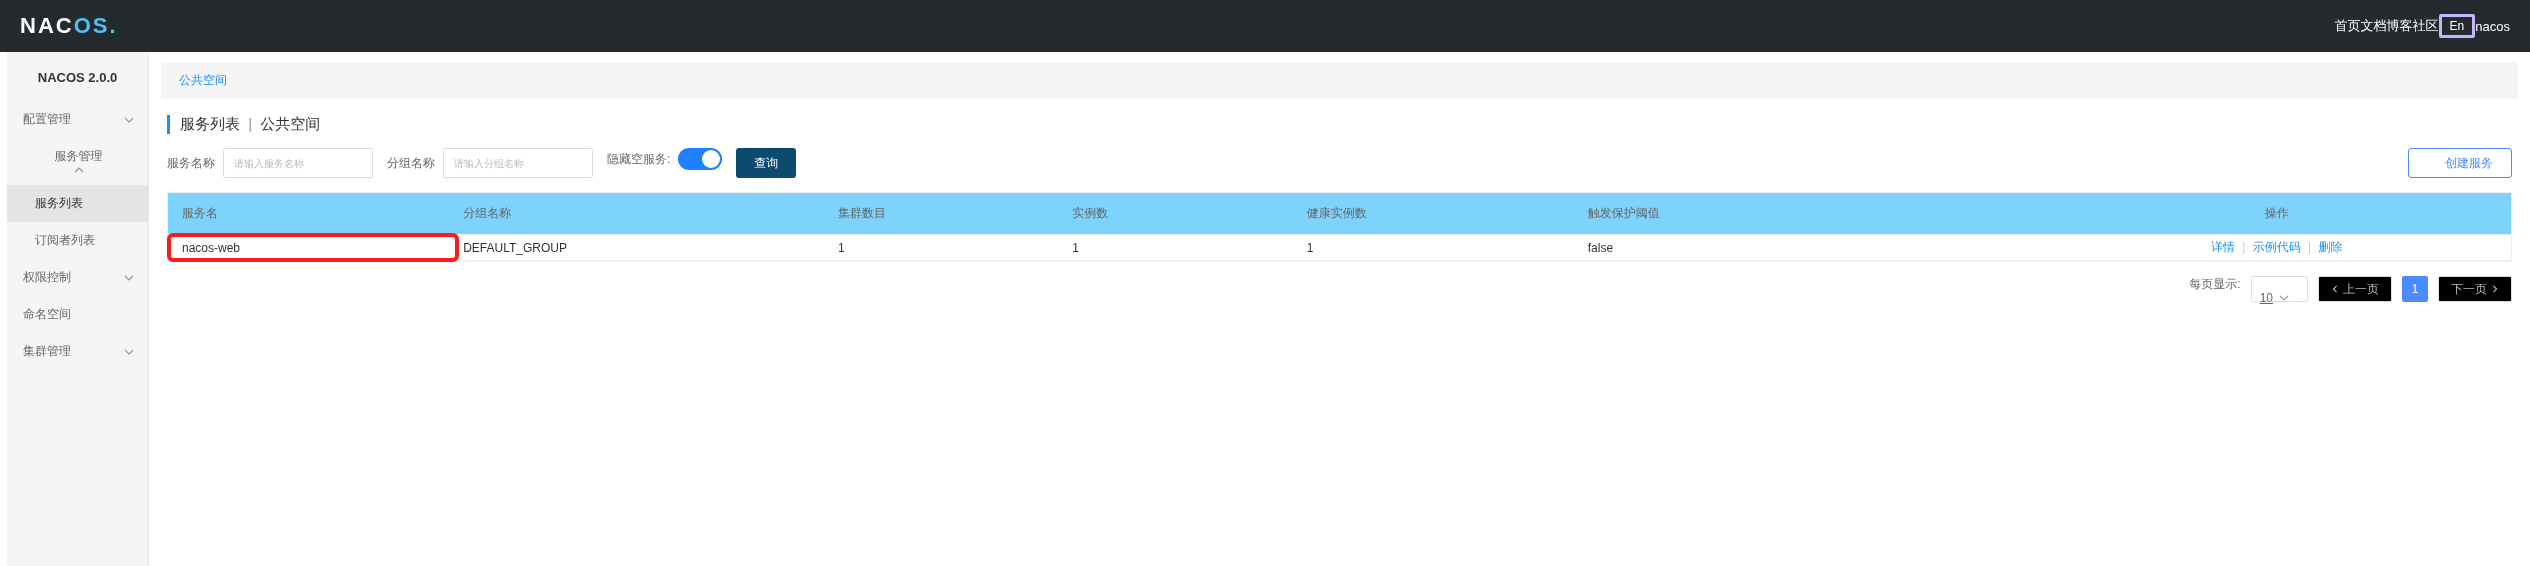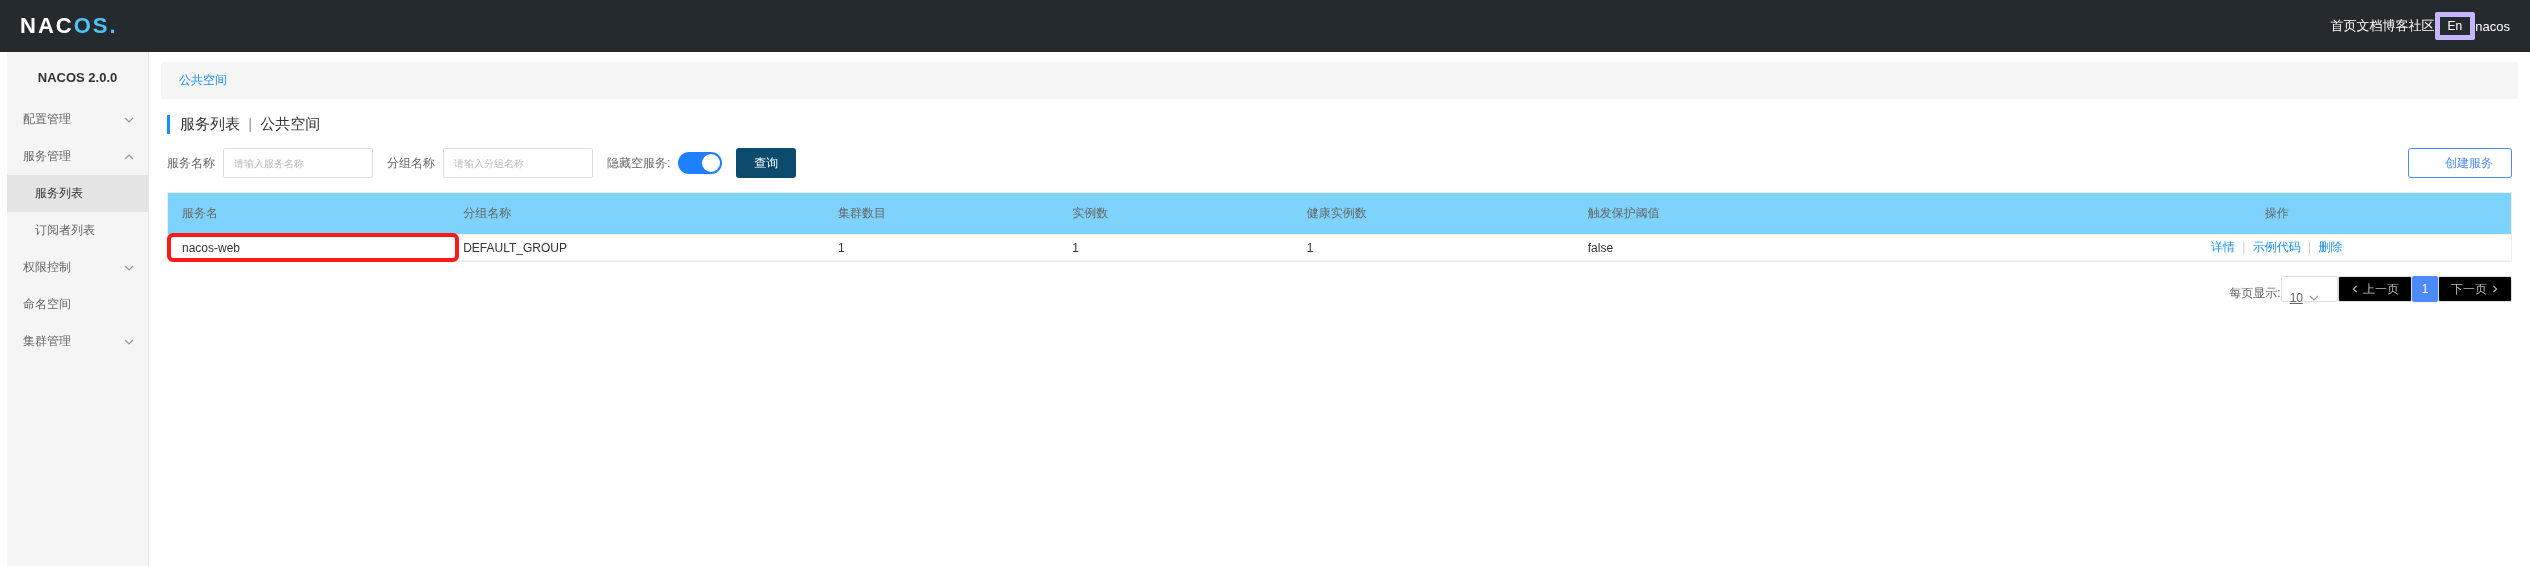--- a/index.html
+++ b/index.html
@@ -6,44 +6,44 @@
     body { font-family: -apple-system, BlinkMacSystemFont, "Segoe UI", "PingFang SC", "Microsoft YaHei", sans-serif; font-size: 13px; color: #333; background: #fff; }
     
     
     .top-header { background: #252a2f; height: 52px; display: flex; align-items: center; justify-content: space-between; padding: 0 20px; }
     .logo { display: flex; align-items: center; }
     .logo-text { font-size: 22px; font-weight: 700; letter-spacing: 2px; color: #fff; }
     .logo-text .accent { color: #4fc3f7; }
     .logo-dot { color: #4fc3f7; }
     .top-nav { display: flex; align-items: center; color: #fff; font-size: 13px; }
     .top-nav a { color: #fff; text-decoration: none; cursor: pointer; }
-    .lang-box { border: 5px solid #c4b5fd; padding: 2px 8px; border-radius: 2px; font-size: 12px; cursor: pointer; }
+    .lang-box { border: 3px solid #c4b5fd; padding: 2px 8px; border-radius: 2px; font-size: 12px; cursor: pointer; }
     
     
     .layout { display: flex; min-height: calc(100vh - 52px); }
     
     
     .sidebar { width: 142px; background: #f5f5f5; border-right: 1px solid #e8e8e8; flex-shrink: 0; margin-left: 7px; }
     .sidebar-title { text-align: center; padding: 18px 0 16px; font-weight: 700; font-size: 13px; color: #333; }
     .sidebar-item { display: flex; align-items: center; justify-content: space-between; padding: 10px 14px 10px 16px; font-size: 12px; color: #666; cursor: pointer; }
-    .sidebar-item.expanded { color: #666; }
+    .sidebar-item.expanded { color: #666; flex-direction: column; }
     .sidebar-sub { padding: 10px 14px 10px 28px; font-size: 12px; color: #666; cursor: pointer; }
     .sidebar-sub.active { background: #e4e4e4; color: #333; }
     .chev { width: 10px; height: 10px; display: inline-flex; align-items: center; justify-content: center; }
     .chev svg { width: 10px; height: 10px; fill: #999; }
     
     
     .main { flex: 1; padding: 0; }
     .breadcrumb-bar { background: #f5f5f5; padding: 10px 18px; margin: 10px 12px 0 12px; border-radius: 2px; }
     .breadcrumb-link { color: #1890ff; font-size: 12px; cursor: pointer; }
     
     .page-heading { margin: 16px 18px 14px; padding-left: 10px; border-left: 3px solid #1890ff; font-size: 15px; color: #333; }
     .sep { color: #999; margin: 0 4px; }
     
-    .filter-row { display: flex; align-items: center; gap: 14px; padding: 0 18px 14px; }
+    .filter-row { display: flex; align-items: flex-start; gap: 14px; padding: 0 18px 14px; }
     .filter-group { display: flex; align-items: center; gap: 8px; }
     .filter-label { font-size: 12px; color: #666; white-space: nowrap; }
     .filter-input { height: 30px; width: 150px; border: 1px solid #ddd; border-radius: 2px; padding: 0 10px; font-size: 10px; outline: none; }
     .filter-input::placeholder { color: #bbb; }
     
     .toggle { position: relative; width: 44px; height: 22px; background: #1e80ff; border-radius: 11px; cursor: pointer; }
     .toggle-knob { position: absolute; right: 2px; top: 2px; width: 18px; height: 18px; background: #fff; border-radius: 50%; }
     
     .btn { height: 30px; padding: 0 18px; border: none; border-radius: 3px; font-size: 12px; cursor: pointer; }
     .btn-primary { background: #0c4a6e; color: #fff; }
@@ -56,21 +56,21 @@
     thead th { background: #7dd3fc; text-align: left; font-weight: 400; font-size: 12px; color: #666; padding: 12px 14px; border-bottom: 1px solid #eee; }
     tbody td { padding: 4px 14px; font-size: 12px; color: #333; border-bottom: 1px solid #f3f3f3; }
     th.center, td.center { text-align: center; }
     .first-cell { position: relative; }
     .highlight-box { position: absolute; left: -1px; top: -2px; right: -10px; bottom: -2px; border: 4px solid #ff1a1a; border-radius: 6px; pointer-events: none; }
     .row-actions { color: #1890ff; text-align: center; }
     .row-actions a { color: #1890ff; text-decoration: none; cursor: pointer; }
     .row-actions .div { color: #ccc; margin: 0 4px; }
     
     
-    .pagination { display: flex; align-items: flex-end; justify-content: flex-end; padding: 14px 18px; font-size: 12px; color: #666; }
+    .pagination { display: flex; align-items: flex-start; justify-content: flex-end; gap: 10px; padding: 14px 18px; font-size: 12px; color: #666; }
     .page-size-sel { height: 26px; border: 1px solid #ddd; border-radius: 2px; padding: 18px 18px 0 8px; font-size: 12px; background: #fff; position: relative; display: inline-flex; align-items: center; cursor: pointer; text-decoration: underline; }
     .page-size-sel .chev { margin-left: 6px; }
     .page-btn { height: 26px; padding: 0 12px; border: 1px solid #ddd; border-radius: 2px; background: #000000; color: #bbb; display: inline-flex; align-items: center; cursor: not-allowed; }
     .page-num { height: 26px; min-width: 26px; display: inline-flex; align-items: center; justify-content: center; border-radius: 2px; }
     .page-num.active { background: #4b8bff; color: #fff; }
   </style>
 </head>
 <body>
 
 <div class="top-header">

